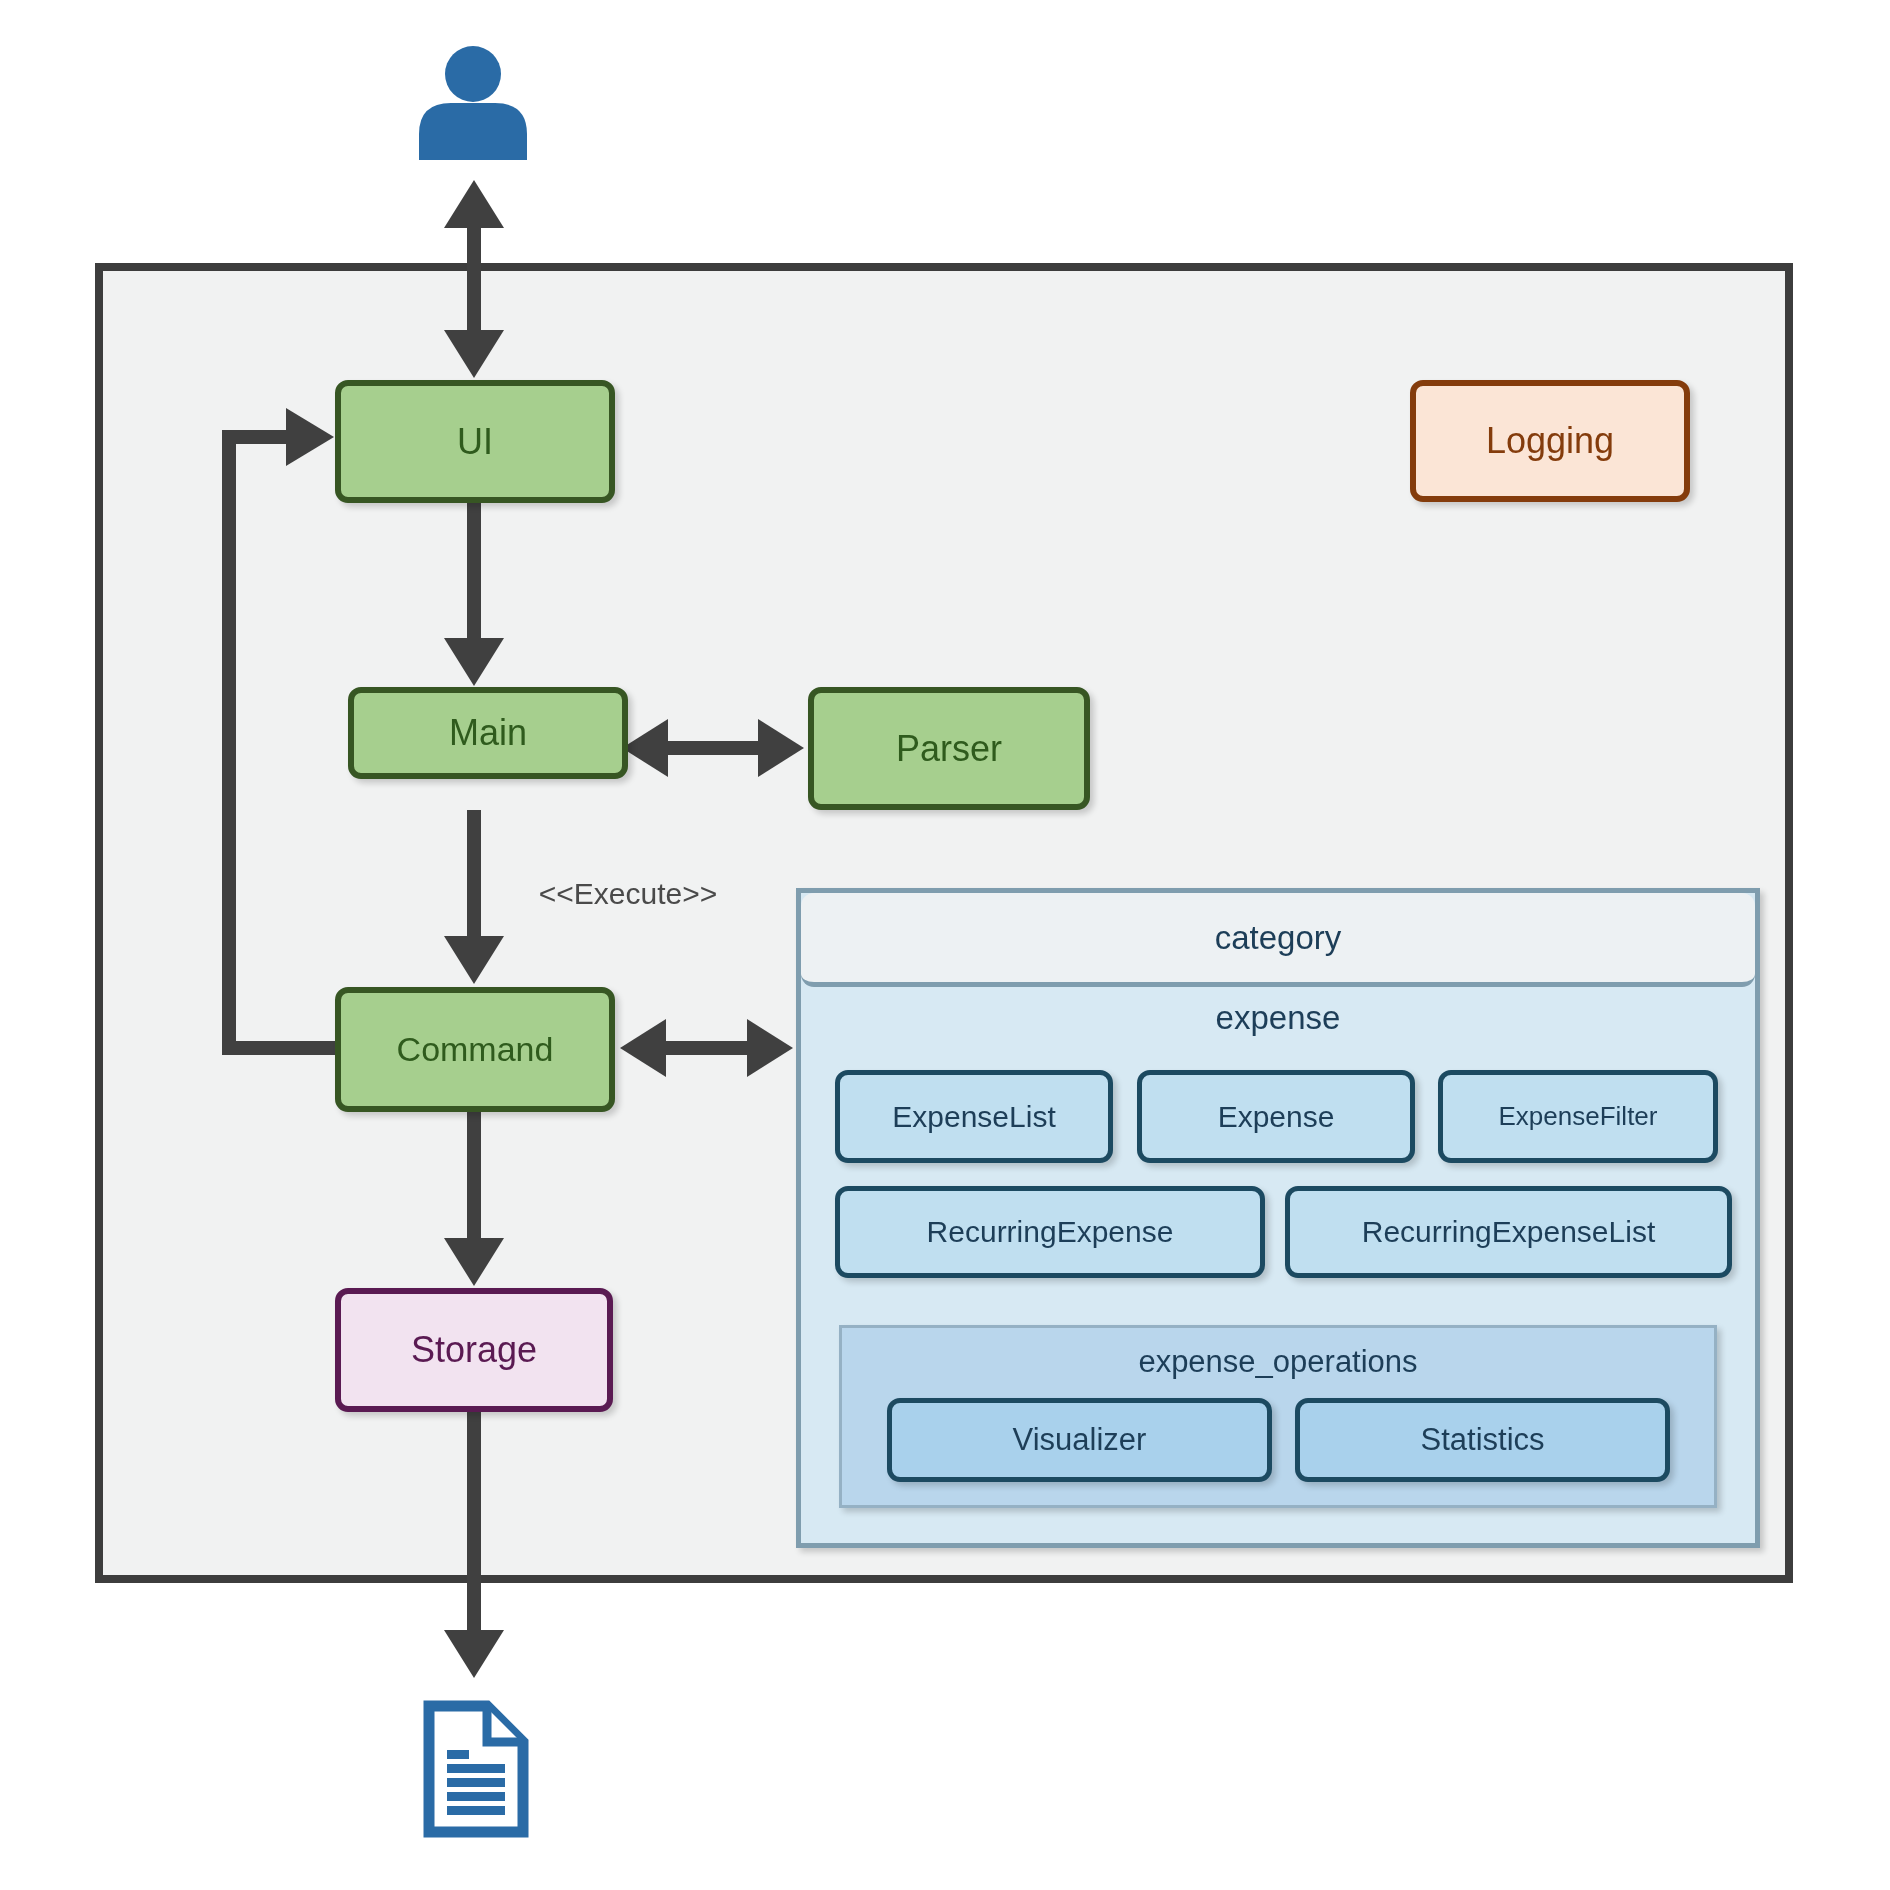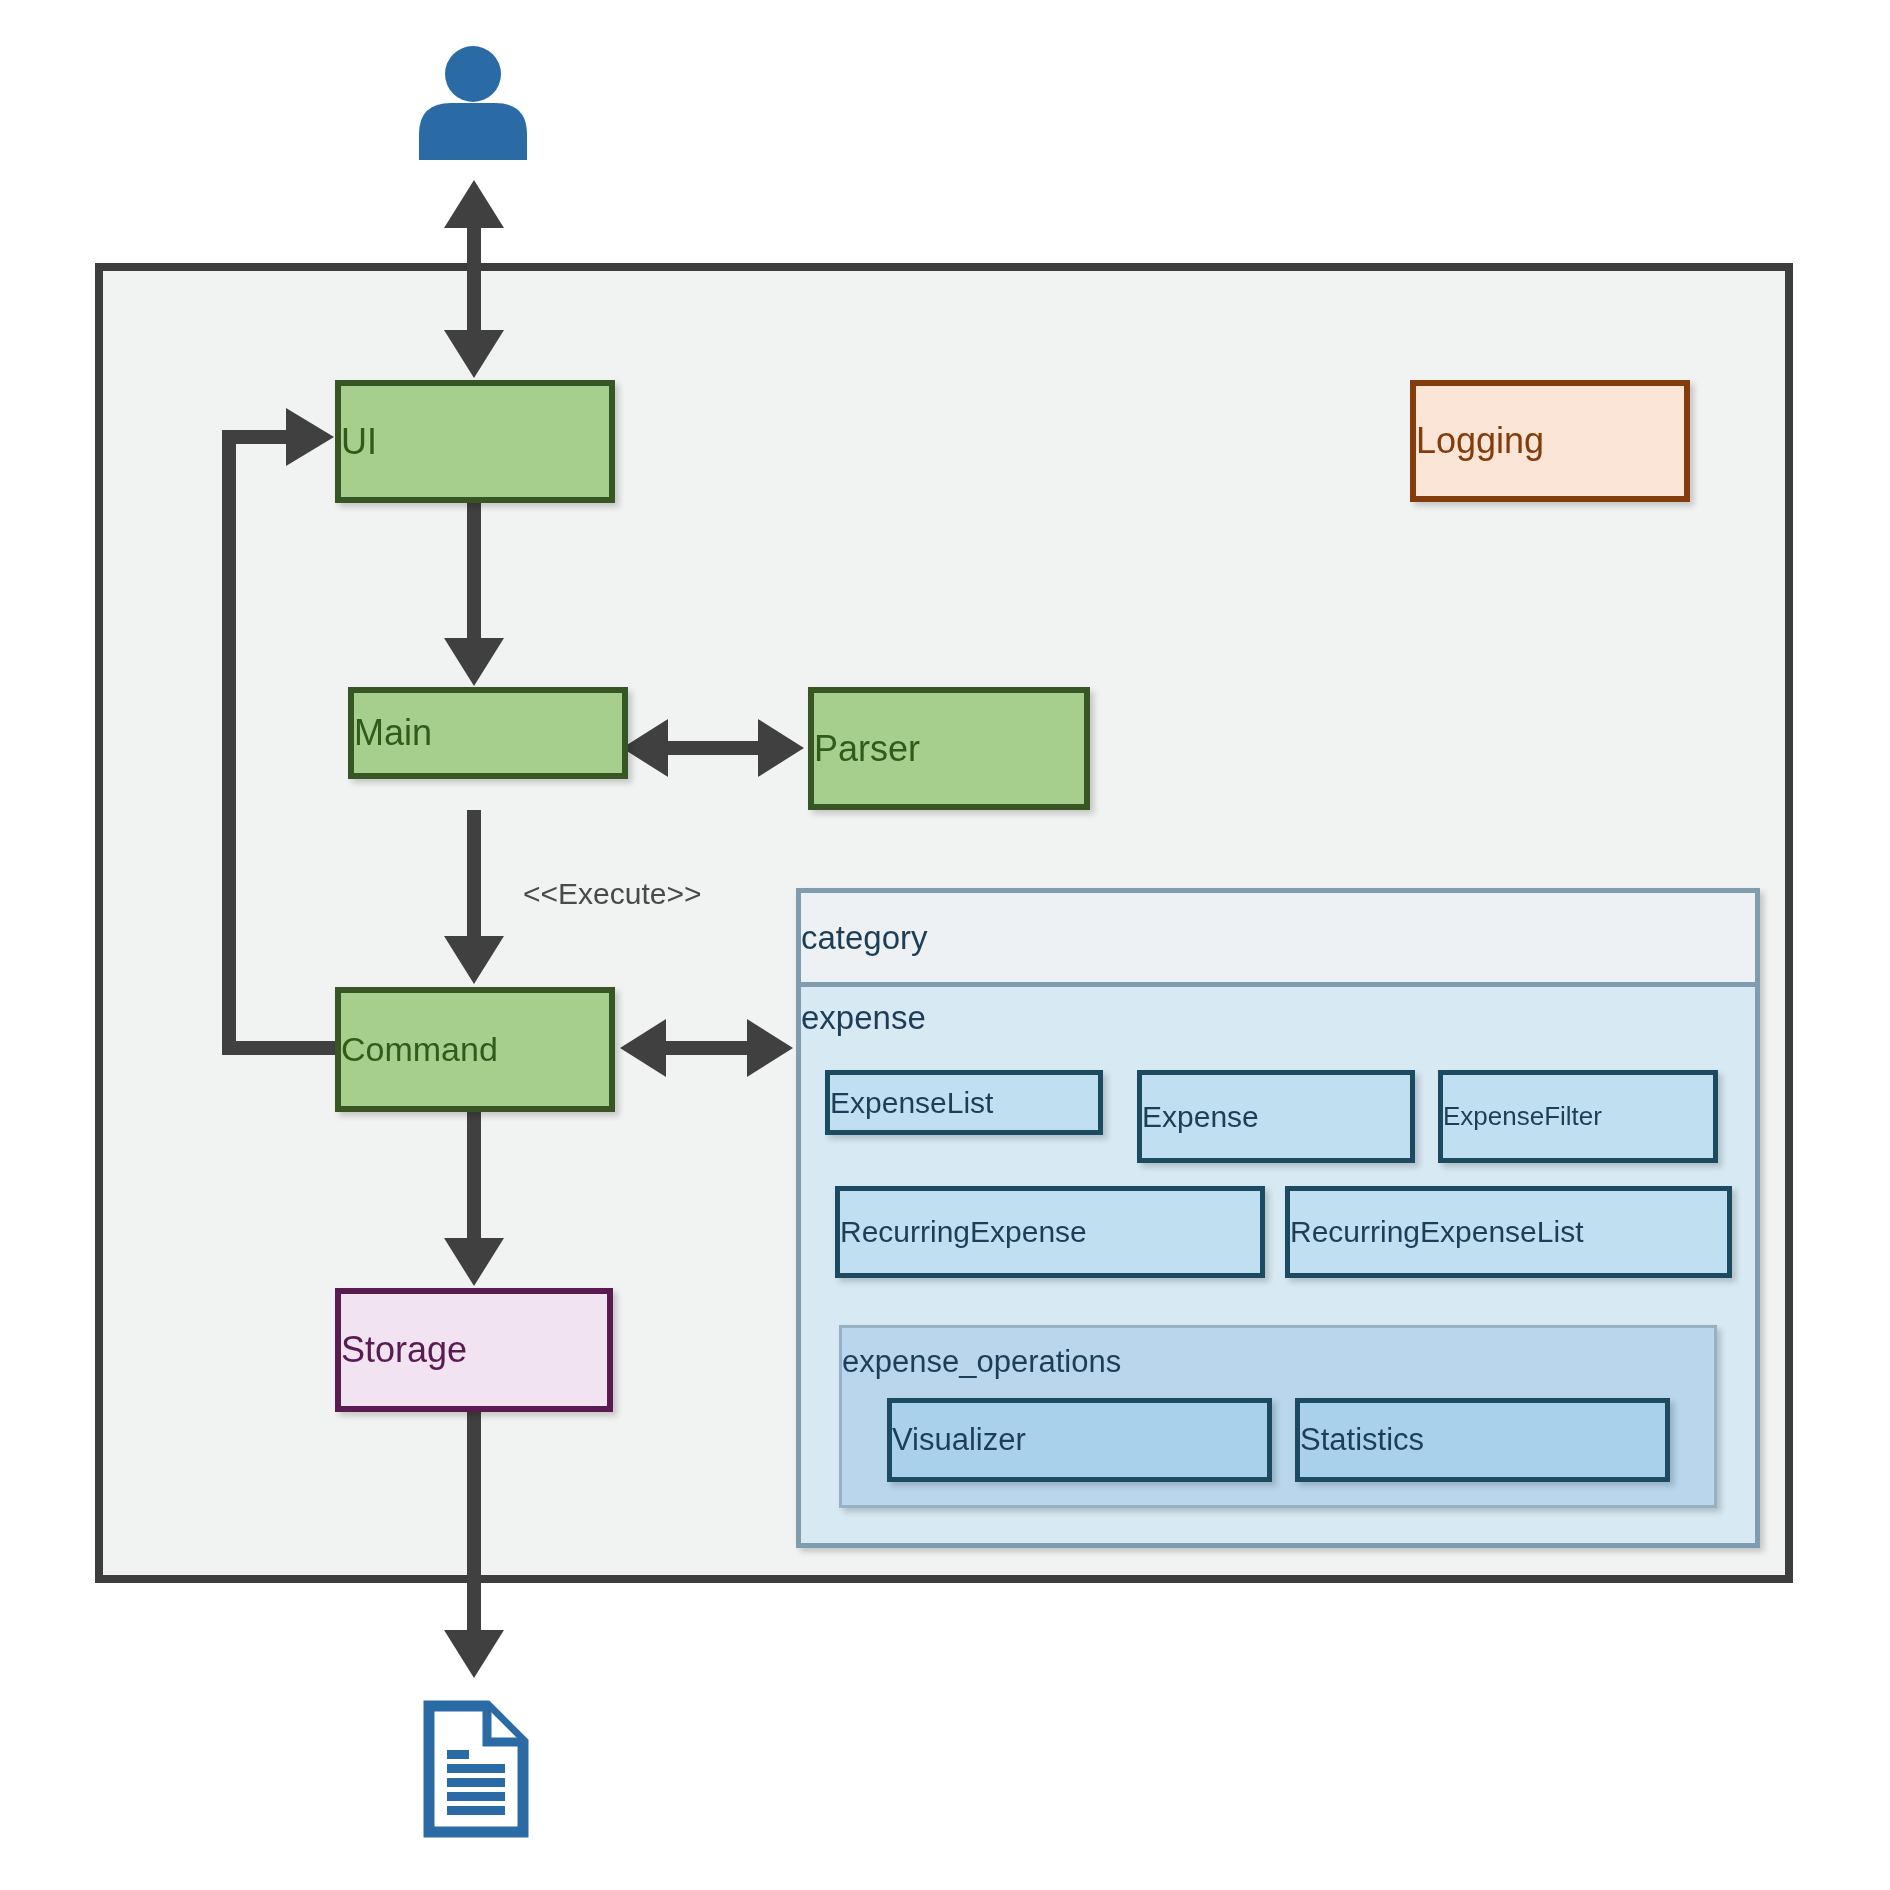--- a/index.html
+++ b/index.html
@@ -1,21 +1,21 @@
 <!DOCTYPE html>
 <html style="--arrow: #404040; --boundary-border: #3d3d3d; --boundary-fill: #f1f2f2; --green-fill: #a6cf8e; --green-border: #375623; --green-text: #2f5b1d; --orange-fill: #fbe5d6; --orange-border: #843c0c; --orange-text: #843c0c; --purple-fill: #f2e3f0; --purple-border: #5a1a52; --purple-text: #5a1a52; --package-border: #7f9dae; --category-fill: #edf1f3; --expense-fill: #d7e9f3; --class-fill: #c0dff0; --class-border: #1c4a61; --blue-text: #1d3e58; --ops-fill: #b9d6ec; --ops-border: #95b1c4; --opsbox-fill: #a9d1ec; --icon-blue: #2a6ba6; --execute-text: #4a4a4a;"><head>
 <meta charset="utf-8">
 <style>
   html,body{margin:0;padding:0;background:#ffffff;}
   .stage{
     position:relative;width:1890px;height:1890px;background:#ffffff;overflow:hidden;
     font-family:"Liberation Sans", sans-serif;
   }
   .abs{position:absolute;box-sizing:border-box;}
-  .center{display:flex;align-items:center;justify-content:flex-start;text-align:center;}
+  .center{display:flex;align-items:center;justify-content:center;text-align:center;border-radius:13px;}
   .shadow{box-shadow:4px 4px 6px rgba(0,0,0,0.18);}
 
   
   .boundary{
     left:95px;top:263px;width:1698px;height:1320px;
     background:var(--boundary-fill);border:8px solid var(--boundary-border);
     z-index:0;
   }
   svg.arrows{position:absolute;left:0;top:0;z-index:1;}
 
@@ -131,21 +131,21 @@
   </div>
 
   <div class="abs category shadow">
     <div class="category-title center">
       <span>category</span>
     </div>
     <div class="expense-label center">
       <span>expense</span>
     </div>
 
-    <div class="abs center classbox shadow" style="left:24px;top:177px;width:278px;height:65px;">
+    <div class="abs center classbox shadow" style="left:34px;top:177px;width:278px;height:93px;">
       <span>ExpenseList</span>
     </div>
     <div class="abs center classbox shadow" style="left:336px;top:177px;width:278px;height:93px;">
       <span>Expense</span>
     </div>
     <div class="abs center classbox shadow" style="left:637px;top:177px;width:280px;height:93px;font-size:26px;">
       <span>ExpenseFilter</span>
     </div>
     <div class="abs center classbox shadow" style="left:34px;top:293px;width:430px;height:92px;">
       <span>RecurringExpense</span>

